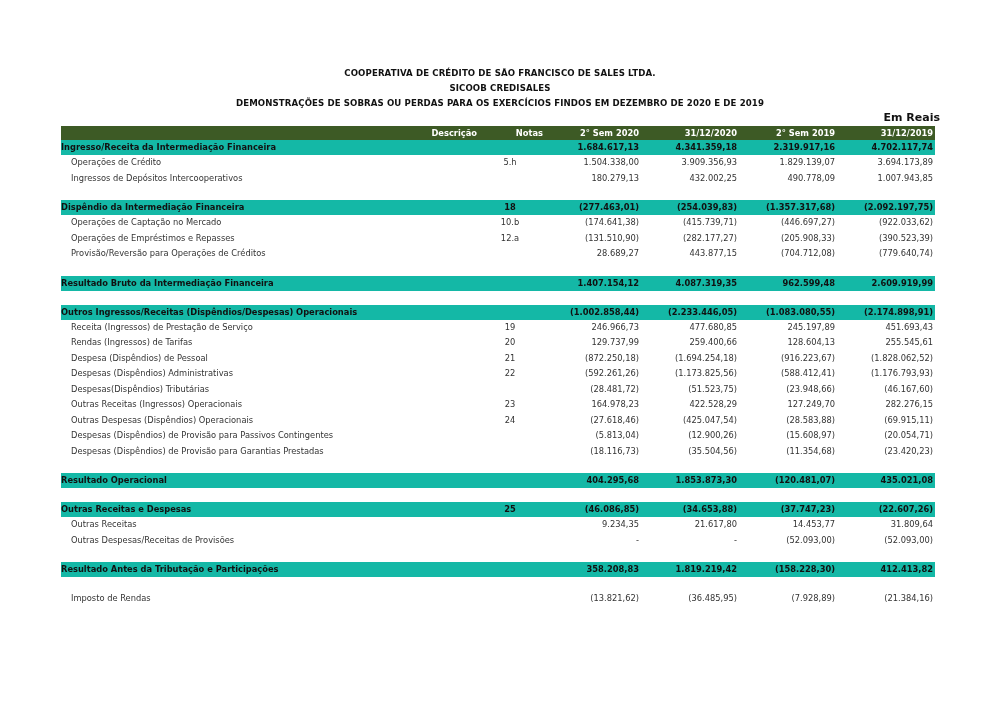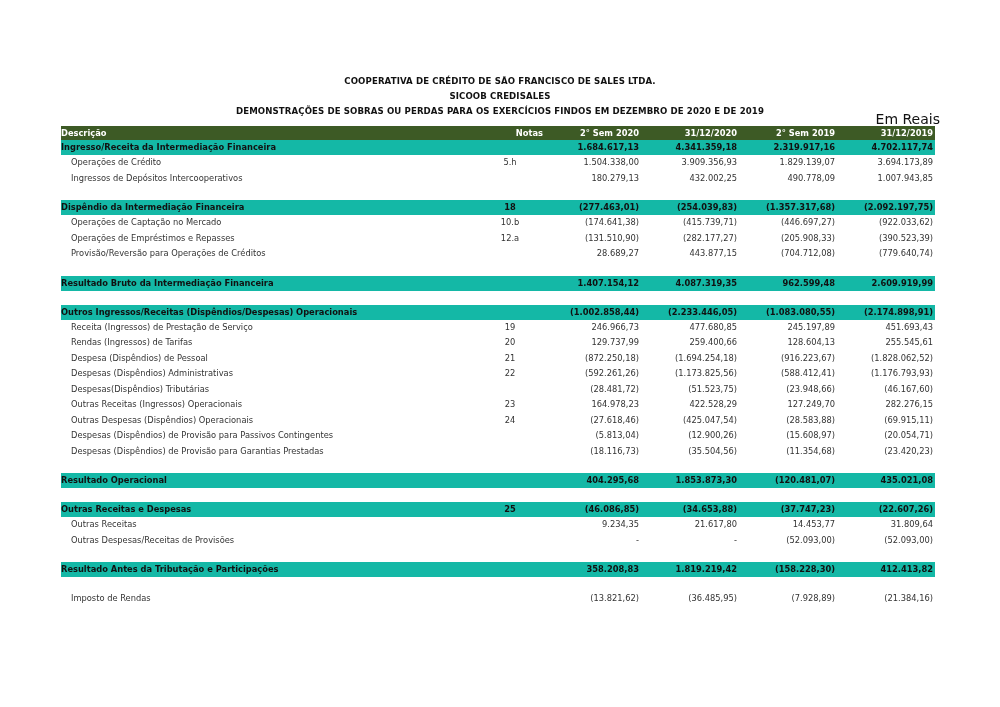--- a/index.html
+++ b/index.html
@@ -1,29 +1,29 @@
 <!DOCTYPE html>
 <html><head>
 <meta charset="utf-8">
 <style>
   html, body { margin:0; padding:0; background:#ffffff; }
   body { width:1000px; height:707px; position:relative; font-family:"DejaVu Sans", sans-serif; color:#222; overflow:hidden; }
-  .titles { position:absolute; left:0; top:74px; width:1000px; text-align:center; font-weight:bold; font-size:8.6px; color:#111; }
+  .titles { position:absolute; left:0; top:66px; width:1000px; text-align:center; font-weight:bold; font-size:8.6px; color:#111; }
   .titles div { height:15px; line-height:15px; letter-spacing:0.1px; }
-  .unit { position:absolute; top:111px; right:60px; font-size:14px; font-weight:normal; color:#111; }
+  .unit { position:absolute; top:111px; right:60px; font-size:11px; font-weight:bold; color:#111; }
   table.fs { position:absolute; left:61px; top:126px; width:874px; border-collapse:collapse; table-layout:fixed; font-size:8.3px; }
   table.fs td, table.fs th { padding:0; white-space:nowrap; overflow:hidden; }
   col.c-desc { width:416px; }
   col.c-nota { width:66px; }
   col.c-v { width:98px; }
   col.c-v2 { width:98px; }
   col.c-v3 { width:98px; }
   col.c-v4 { width:98px; }
   tr.head th { background:#3d5a25; color:#fff; font-weight:bold; height:14px; line-height:14px; }
-  tr.head th.desc { text-align:left; }
+  tr.head th.desc { text-align:right; }
   tr.head th.nota { text-align:right; }
   tr.head th.val { text-align:right; padding-right:2px; }
   tr.grp td { background:#14b8a6; font-weight:bold; color:#111; height:15px; line-height:15px; }
   tr.item td { height:15.5px; line-height:15.5px; color:#333; }
   tr.item td.desc { padding-left:10px; }
   tr.spacer td { height:14px; }
   td.nota { text-align:left; padding-left:14px !important; }
   tr.item td.nota { padding-left:0 !important; text-align:left; }
   td.val { text-align:right; padding-right:2px !important; }
   tr.grp td.val { padding-right:2px !important; }

